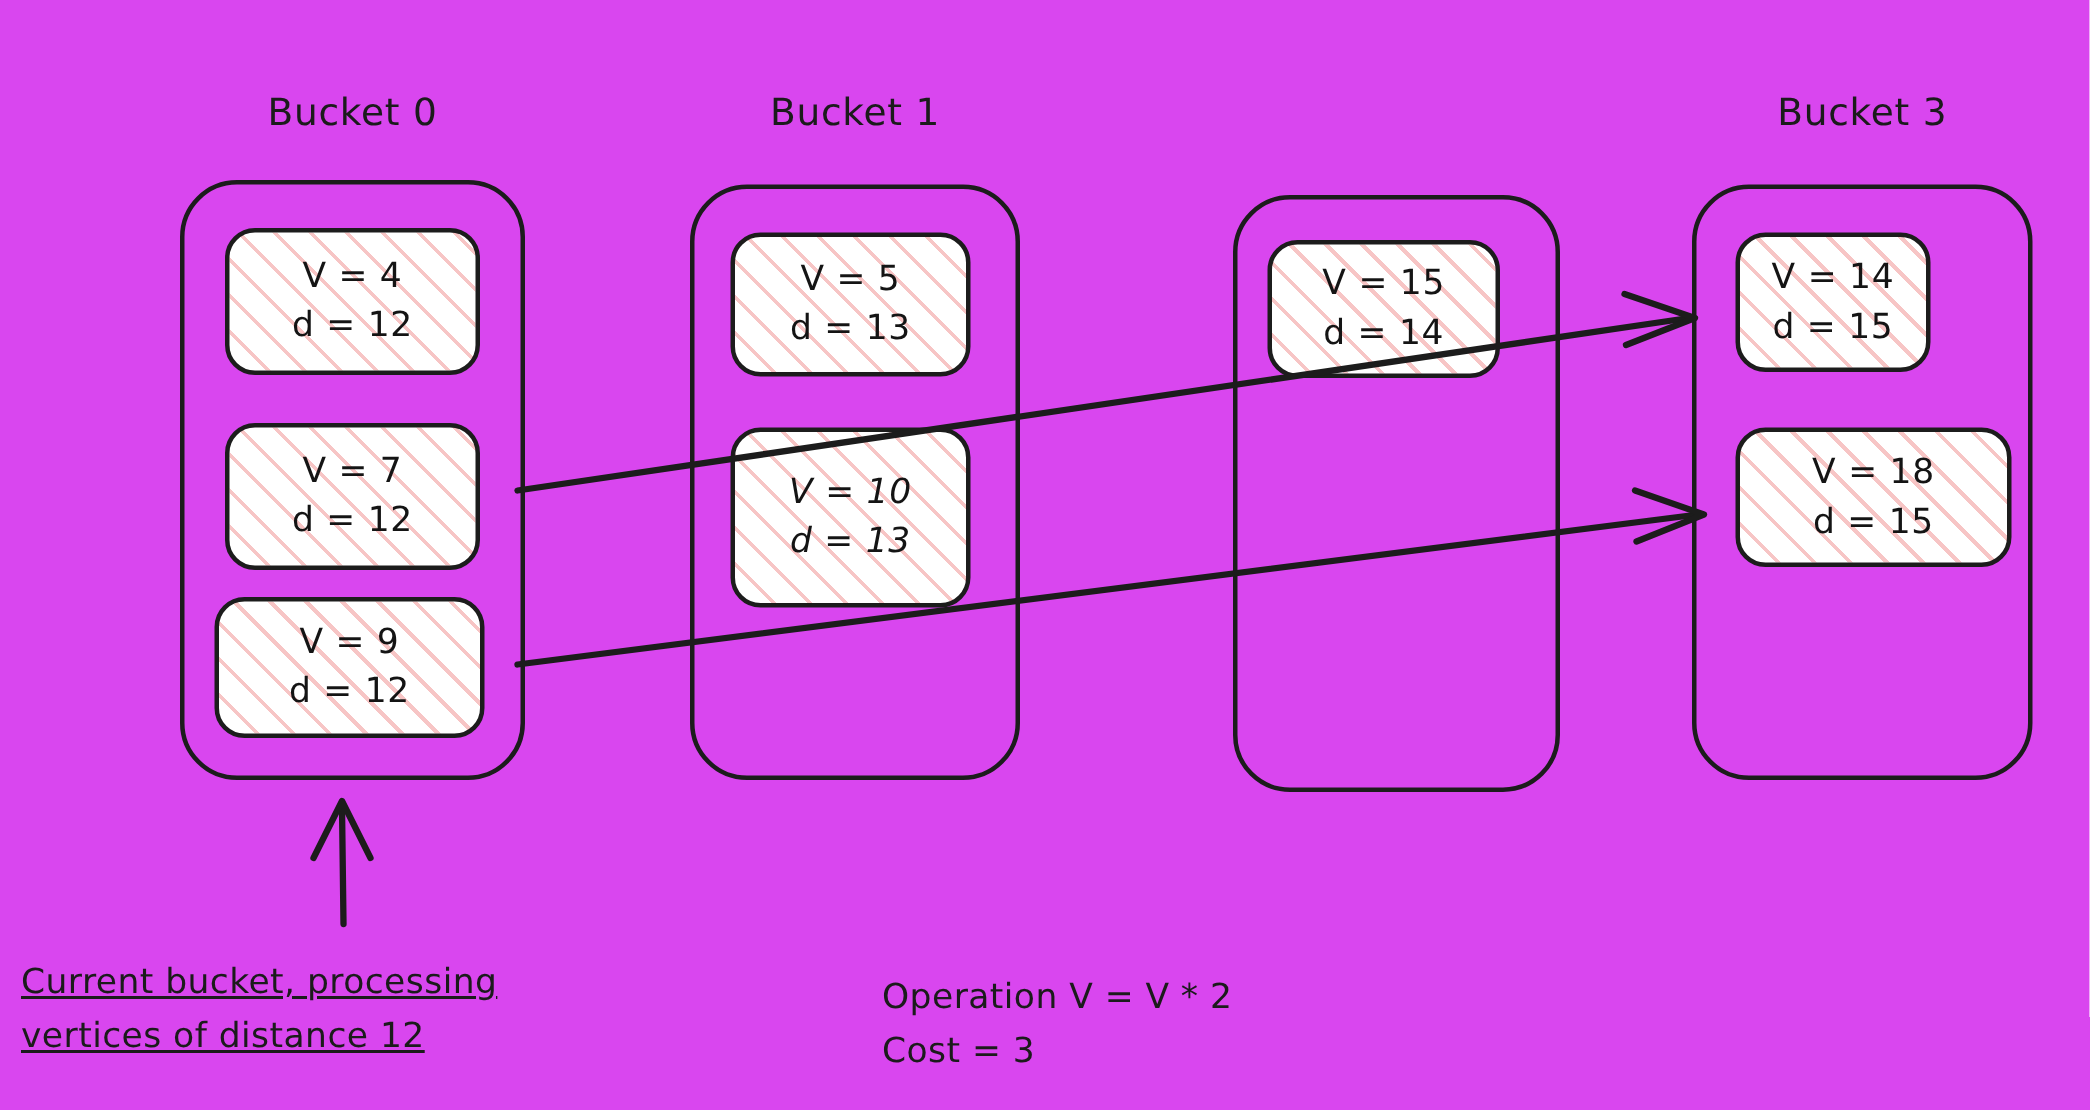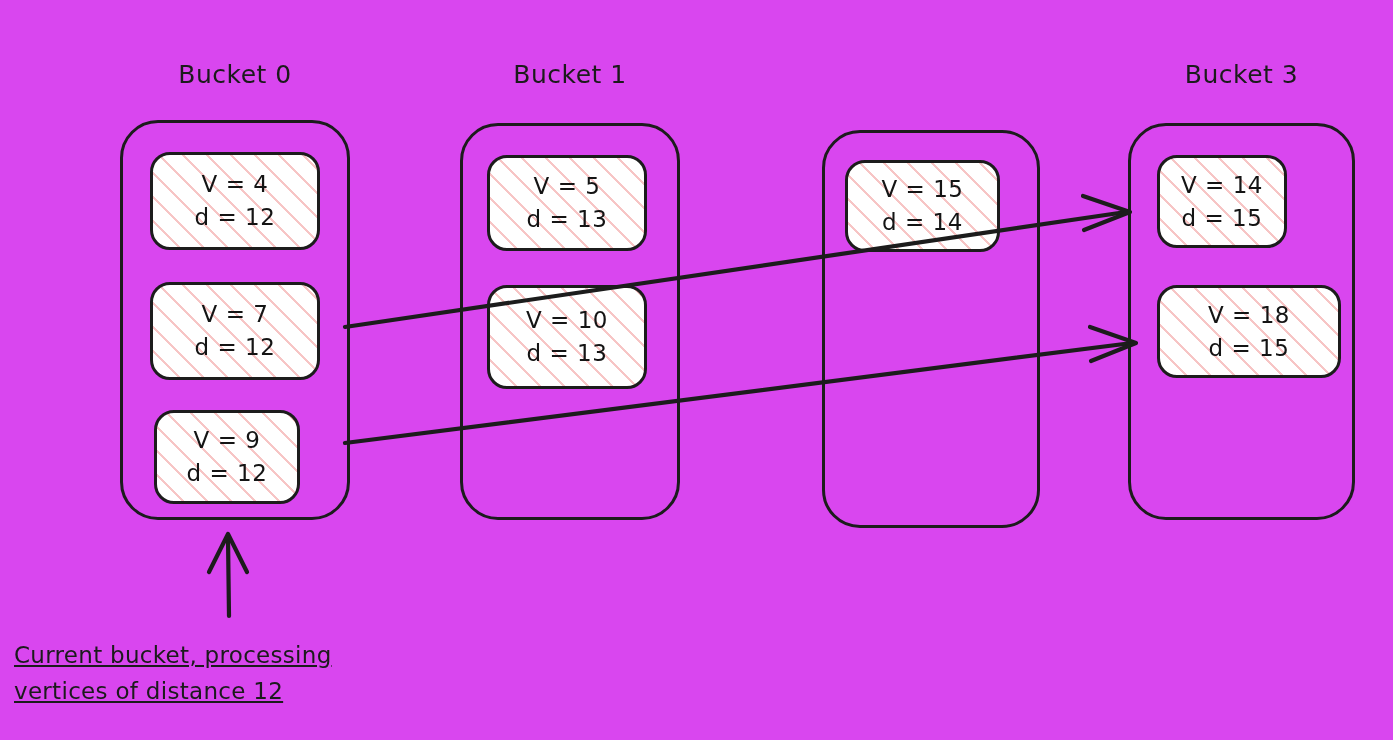--- a/index.html
+++ b/index.html
@@ -94,31 +94,31 @@
 
   <div class="bucket" style="left:120px; top:120px; width:230px; height:400px;"></div>
   <div class="card" style="left:150px; top:152px; width:170px; height:98px;">
     <span class="line">V = 4</span>
     <span class="line">d = 12</span>
   </div>
   <div class="card" style="left:150px; top:282px; width:170px; height:98px;">
     <span class="line">V = 7</span>
     <span class="line">d = 12</span>
   </div>
-  <div class="card" style="left:154px; top:398px; width:146px; height:94px;margin-top:12px;">
+  <div class="card" style="left:143px; top:398px; width:180px; height:94px;">
     <span class="line">V = 9</span>
     <span class="line">d = 12</span>
   </div>
 
   <div class="bucket" style="left:460px; top:123px; width:220px; height:397px;"></div>
   <div class="card" style="left:487px; top:155px; width:160px; height:96px;">
     <span class="line">V = 5</span>
     <span class="line">d = 13</span>
   </div>
-  <div class="card" style="left:487px; top:285px; width:160px; height:104px;">
+  <div class="card" style="left:487px; top:285px; width:160px; height:120px;font-style:italic;">
     <span class="line">V = 10</span>
     <span class="line">d = 13</span>
   </div>
 
   <div class="bucket" style="left:822px; top:130px; width:218px; height:398px;"></div>
   <div class="card" style="left:845px; top:160px; width:155px; height:92px;">
     <span class="line">V = 15</span>
     <span class="line">d = 14</span>
   </div>
 
@@ -145,14 +145,16 @@
     </g>
 
     <g>
       <path d="M 229 616 L 228 538" fill="none" stroke="#1c1c1c" stroke-width="4.2" stroke-linecap="round"></path>
       <path d="M 209 572 L 228 534 L 247 572" fill="none" stroke="#1c1c1c" stroke-width="4.2" stroke-linecap="round" stroke-linejoin="round"></path>
     </g>
   </svg>
 
   <div class="note" style="left:14px; top:638px; width:480px;text-decoration:underline;">Current bucket, processing
 vertices of distance 12</div>
+  <div class="note" style="left:588px; top:648px; width:420px;">Operation V = V * 2
+Cost = 3</div>
 
 </div>
 
 </body></html>

